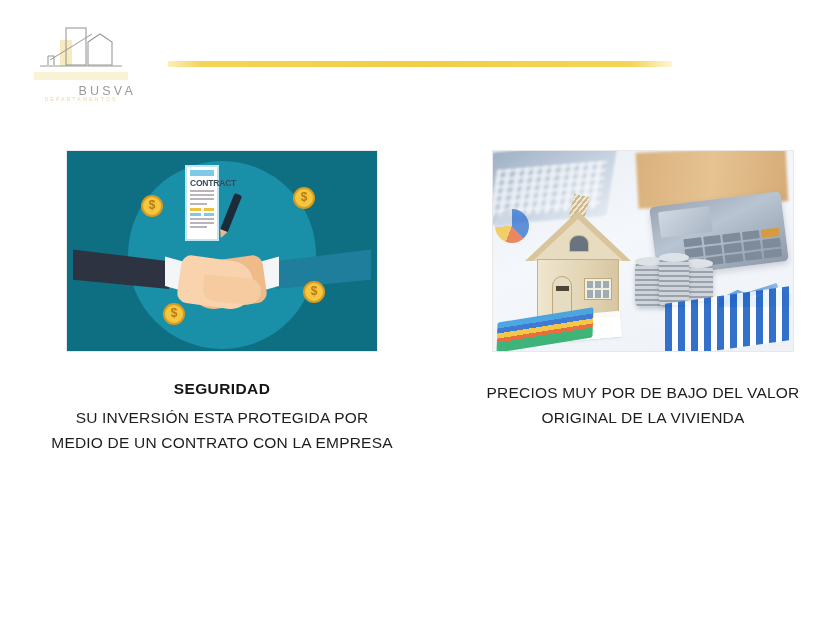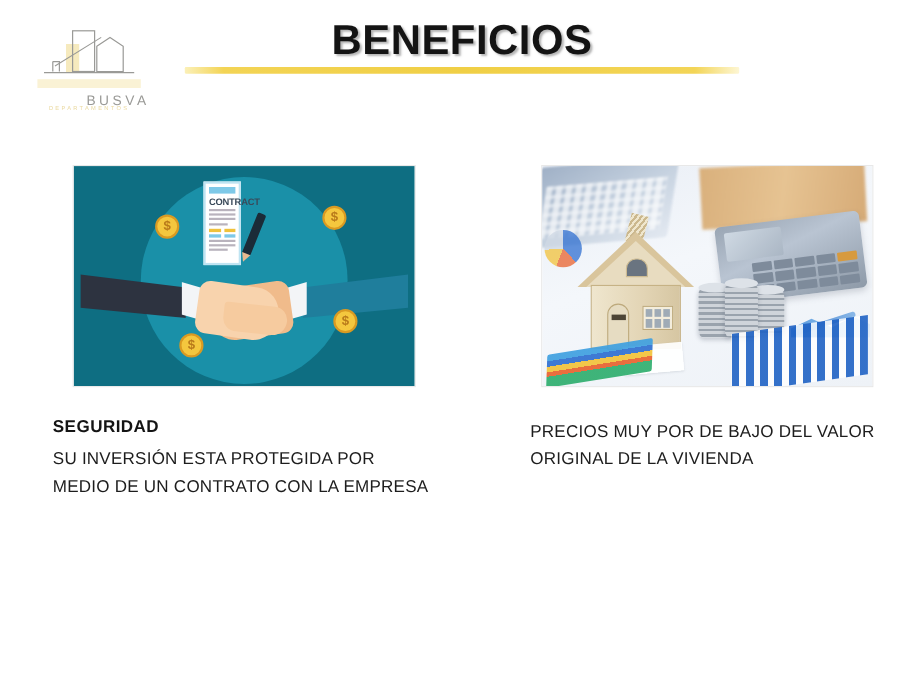--- a/index.html
+++ b/index.html
@@ -430,20 +430,21 @@
     left: 74px; bottom: 12px;
     width: 54px; height: 26px;
     background: rgba(255,255,255,.92);
     transform: rotate(-5deg);
     box-shadow: 0 1px 2px rgba(100,110,125,.18);
   }
 
   
   .caption {
     margin-top: 28px;
+    text-align: center;
   }
   .caption-title {
     font-size: 15.5px;
     font-weight: bold;
     letter-spacing: 0.4px;
     color: #141414;
     margin-bottom: 7px;
   }
   .caption-body {
     font-size: 15.5px;
@@ -467,21 +468,20 @@
       <path d="M22 30 L28 30 L28 39" fill="none" stroke="#9a9a97" stroke-width="1.1"></path>
       <path d="M22 30 L22 39" fill="none" stroke="#9a9a97" stroke-width="1.1"></path>
       <path d="M24 34 L66 8" fill="none" stroke="#9a9a97" stroke-width="1"></path>
       <line x1="14" y1="40" x2="96" y2="40" stroke="#9a9a97" stroke-width="1.1"></line>
       <rect x="8" y="46" width="94" height="9" fill="#f5e7b2" opacity="0.55"></rect>
     </svg>
     <div class="logo-name">BUSVA</div>
     <div class="logo-sub">DEPARTAMENTOS</div>
   </div>
 
-  <div class="slide-title">BENEFICIOS</div>
   <div class="title-rule"></div>
 </div>
 
 <div class="cards">
 
   <div class="card card-left">
     <div class="figure">
       <div class="illus-bg"></div>
       <div class="illus-circle"></div>
 

